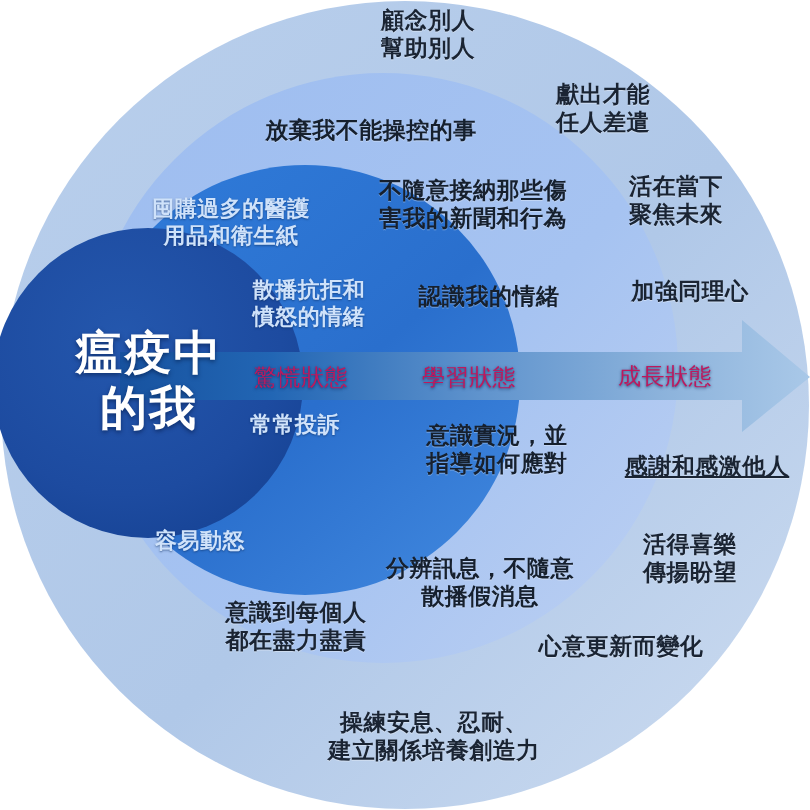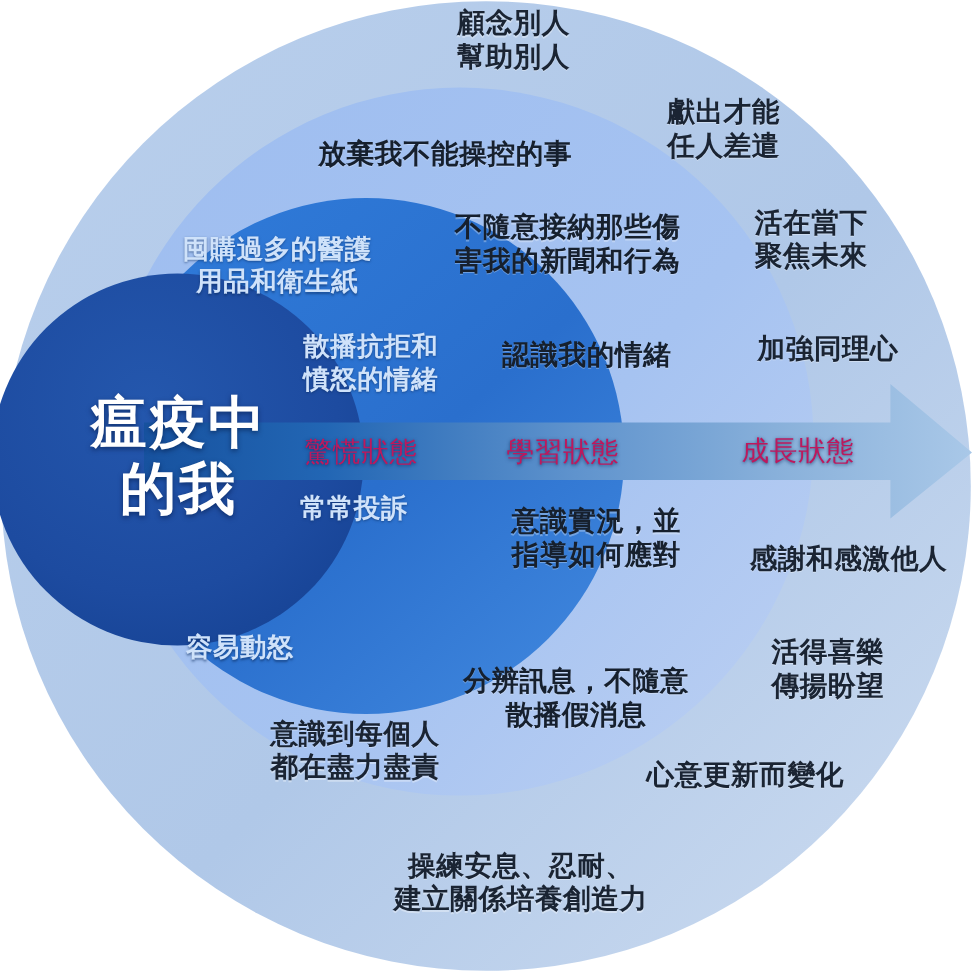--- a/index.html
+++ b/index.html
@@ -83,37 +83,37 @@
   <div class="lbl zone" style="left:396px;top:363px;width:146px;">學習狀態</div>
   <div class="lbl zone" style="left:592px;top:362px;width:146px;">成長狀態</div>
 
   <div class="lbl inner" style="left:106px;top:196px;width:250px;">囤購過多的醫護
 用品和衛生紙</div>
   <div class="lbl inner" style="left:220px;top:412px;width:150px;">常常投訴</div>
   <div class="lbl inner" style="left:218px;top:277px;width:182px;">散播抗拒和
 憤怒的情緒</div>
   <div class="lbl inner" style="left:120px;top:528px;width:160px;">容易動怒</div>
 
-  <div class="lbl middle" style="left:216px;top:116px;width:310px;font-family:Liberation Mono, monospace;">放棄我不能操控的事</div>
+  <div class="lbl middle" style="left:216px;top:116px;width:310px;">放棄我不能操控的事</div>
   <div class="lbl middle" style="left:348px;top:176px;width:250px;">不隨意接納那些傷
 害我的新聞和行為</div>
   <div class="lbl middle" style="left:394px;top:282px;width:190px;">認識我的情緒</div>
   <div class="lbl middle" style="left:392px;top:421px;width:210px;">意識實況，並
 指導如何應對</div>
   <div class="lbl middle" style="left:358px;top:514px;width:244px;margin-top:40px;">分辨訊息，不隨意
 散播假消息</div>
 
   <div class="lbl outer" style="left:318px;top:6px;width:220px;">顧念別人
 幫助別人</div>
   <div class="lbl outer" style="left:508px;top:80px;width:190px;">獻出才能
 任人差遣</div>
   <div class="lbl outer" style="left:586px;top:172px;width:180px;">活在當下
 聚焦未來</div>
   <div class="lbl outer" style="left:600px;top:277px;width:180px;">加強同理心</div>
-  <div class="lbl outer" style="left:604px;top:452px;width:206px;">感謝和感激他人</div>
+  <div class="lbl outer" style="left:604px;top:452px;width:206px;text-decoration:underline;">感謝和感激他人</div>
   <div class="lbl outer" style="left:600px;top:530px;width:180px;">活得喜樂
 傳揚盼望</div>
   <div class="lbl outer" style="left:518px;top:632px;width:206px;">心意更新而變化</div>
   <div class="lbl outer" style="left:188px;top:598px;width:216px;">意識到每個人
 都在盡力盡責</div>
   <div class="lbl outer" style="left:278px;top:708px;width:312px;">操練安息、忍耐、
 建立關係培養創造力</div>
 
 </div>
 

